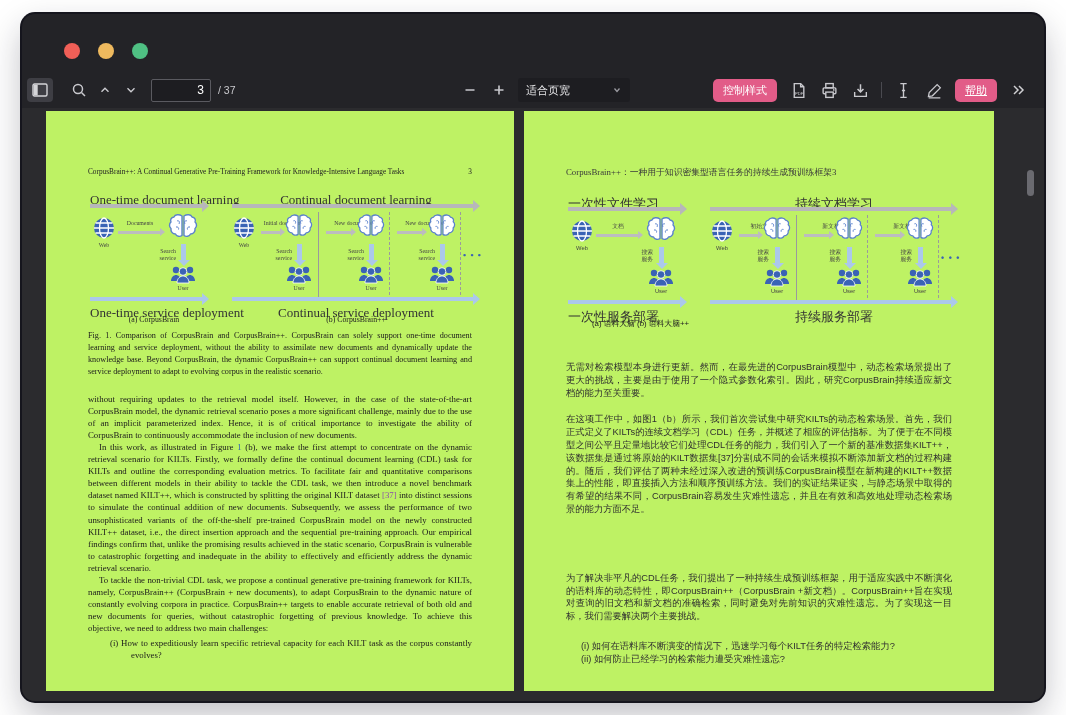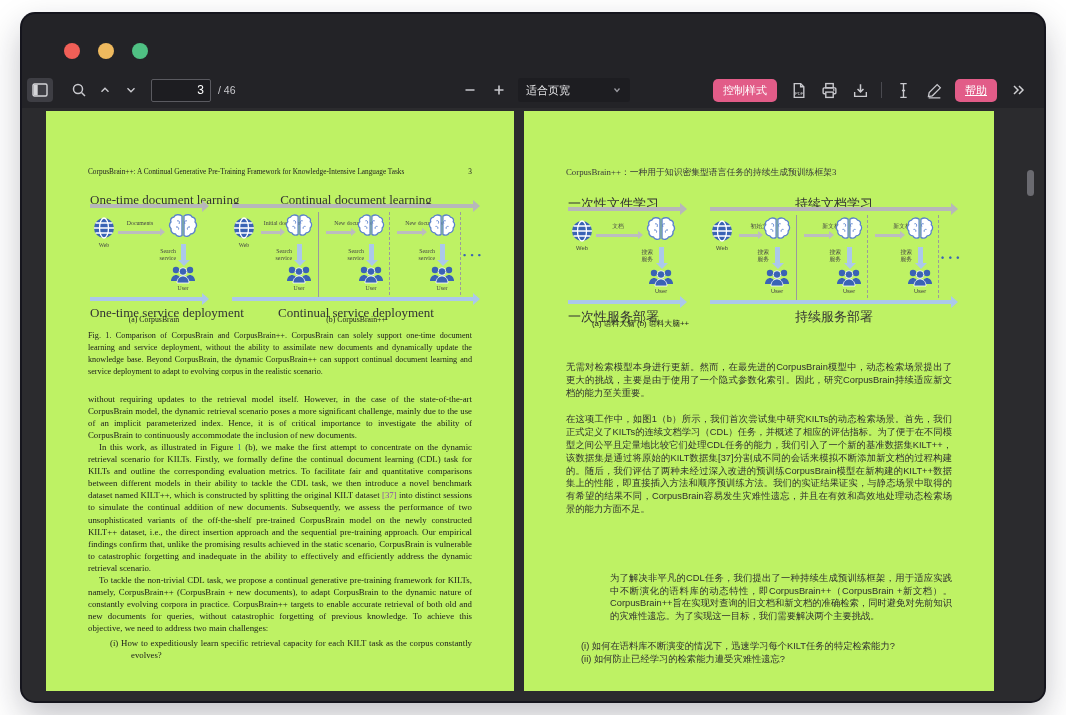--- a/index.html
+++ b/index.html
@@ -63,21 +63,21 @@
   .sep.dash{border-left-style:dashed;}
   .dots{position:absolute;color:#3a63b5;font-size:9px;font-weight:bold;letter-spacing:1px;white-space:nowrap;}
   
   .figcap-en{font-size:8.2px;line-height:11.9px;text-align:justify;margin-top:4px;}
   .body-en{font-size:8.8px;line-height:12.1px;text-align:justify;}
   .body-en.first{margin-top:15px;}
   .indent{text-indent:11px;}
   .list-en{font-size:8.8px;line-height:12.1px;text-align:justify;padding-left:43px;text-indent:-21px;margin-top:2px;}
   .figcap-zh{font-size:9.3px;line-height:13.2px;text-align:justify;margin-top:2px;}
   .body-zh{font-size:9.3px;line-height:12.8px;text-align:justify;}
-  .p1-zh{margin-top:32px;} .p2-zh{margin-top:14px;} .p3-zh{margin-top:56px;margin-left:44px;}
+  .p1-zh{margin-top:32px;} .p2-zh{margin-top:14px;} .p3-zh{margin-top:56px;}
   .list-zh{font-size:9.3px;line-height:13px;padding-left:15px;}
   .list-zh.first{margin-top:17px;}
   .seg-blue{color:#2e62b8;} .seg-purple{color:#8a4fa8;}
   svg.tool{display:block;}
 </style>
 </head>
 <body>
 
 <svg width="0" height="0" style="position:absolute" aria-hidden="true">
   <symbol id="i-globe" viewBox="0 0 24 24">
@@ -134,21 +134,21 @@
         </svg>
       </div>
       <div style="width:6px"></div>
       <div class="ibtn">
         <svg class="tool" width="14" height="14" viewBox="0 0 16 16">
           <polyline points="4,6 8,10 12,6" fill="none" stroke="#c9c9ce" stroke-width="1.6"></polyline>
         </svg>
       </div>
       <div style="width:10px"></div>
       <input class="page-num-input" value="3" style="">
-      <span class="page-total">/ 46</span>
+      <span class="page-total">/ 37</span>
     </div>
 
     <div class="tb-center">
       <div class="ibtn">
         <svg class="tool" width="14" height="14" viewBox="0 0 14 14">
           <line x1="2.5" y1="7" x2="11.5" y2="7" stroke="#c9c9ce" stroke-width="1.6"></line>
         </svg>
       </div>
       <div class="ibtn">
         <svg class="tool" width="14" height="14" viewBox="0 0 14 14">

